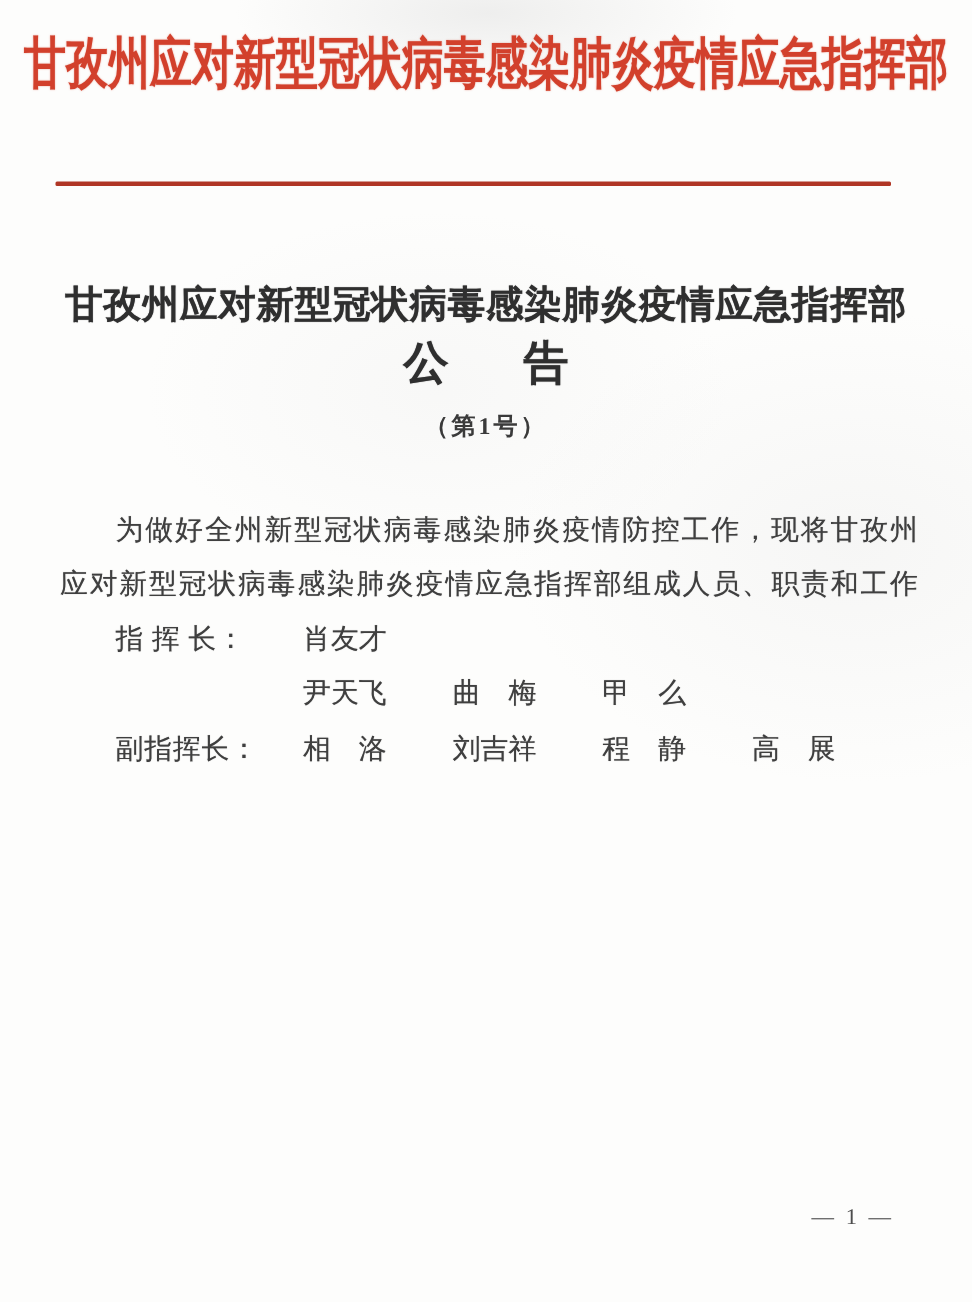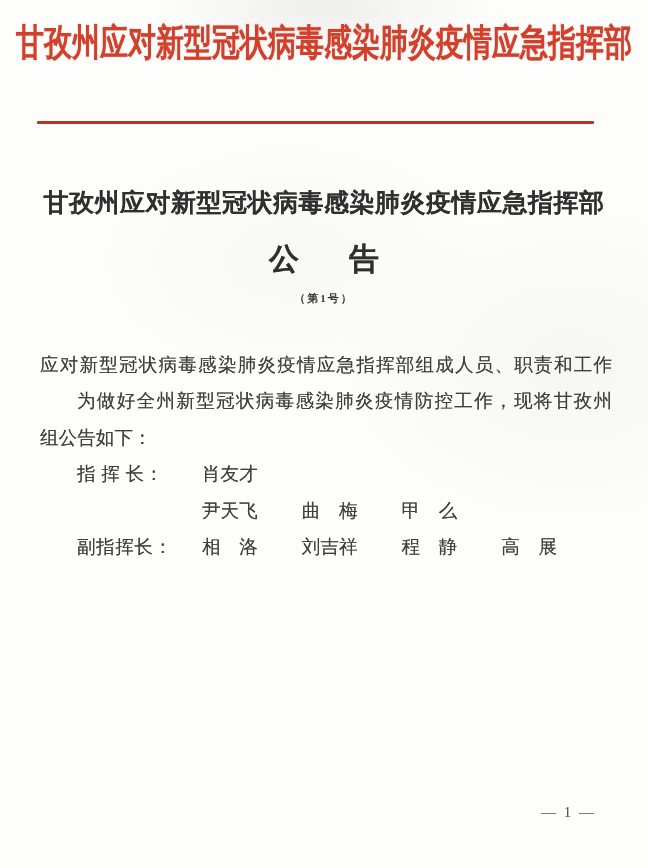--- a/index.html
+++ b/index.html
@@ -59,30 +59,30 @@
     color: #2f2f2f;
   }
   .org-title {
     font-size: 25px;
     font-weight: 700;
     letter-spacing: 0.5px;
     white-space: nowrap;
     text-shadow: 0 0 0.6px rgba(40,40,40,0.7);
   }
   .doc-type {
-    margin-top: 20px;
+    margin-top: 3px;
     font-size: 30px;
     font-weight: 700;
     letter-spacing: 10px;
     text-indent: 10px;
     text-shadow: 0 0 0.6px rgba(40,40,40,0.7);
   }
   .doc-number {
     margin-top: 11px;
-    font-size: 11px;
+    font-size: 16px;
     font-weight: 700;
     letter-spacing: 2px;
     color: #3a3a3a;
   }
 
   
   .body-text {
     margin: 41px 36px 0 40px;
     font-size: 18.6px;
     line-height: 36.4px;
@@ -143,23 +143,22 @@
     <div class="title-block">
       <div class="org-title">甘孜州应对新型冠状病毒感染肺炎疫情应急指挥部</div>
       <div class="doc-type">公　告</div>
       <div class="doc-number">（第1号）</div>
     </div>
 
     <div class="body-text" style="color: rgb(63, 63, 63);">
 
       <div>
 
-      <div class="line fill">应对新型冠状病毒感染肺炎疫情应急指挥部组成人员、职责和工作</div>
-          <div class="line indent fill">为做好全州新型冠状病毒感染肺炎疫情防控工作，现将甘孜州</div>
-          <div class="line">组公告如下：</div>
+      <div class="line indent fill">为做好全州新型冠状病毒感染肺炎疫情防控工作，现将甘孜州</div>
+          <div class="line fill">应对新型冠状病毒感染肺炎疫情应急指挥部组成人员、职责和工作</div>
         </div>
 
       <div class="roster-row">
         <span class="roster-label">指 挥 长：</span>
         <span class="roster-names">
 
         <span class="roster-name">肖友才</span>
           </span>
       </div>
 

